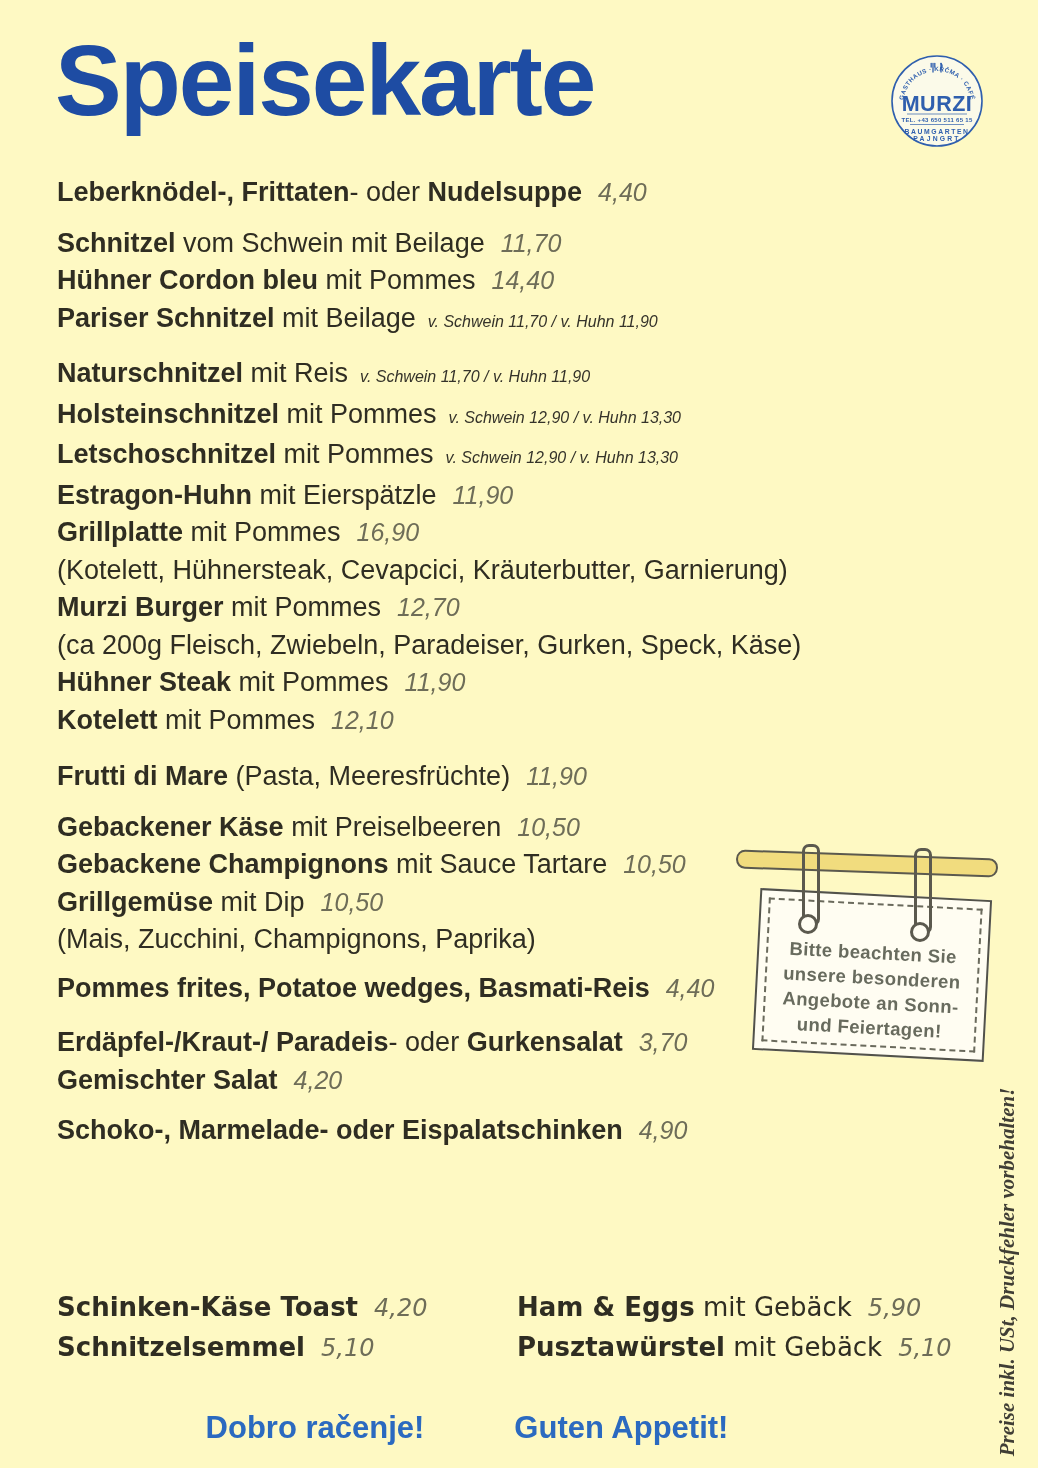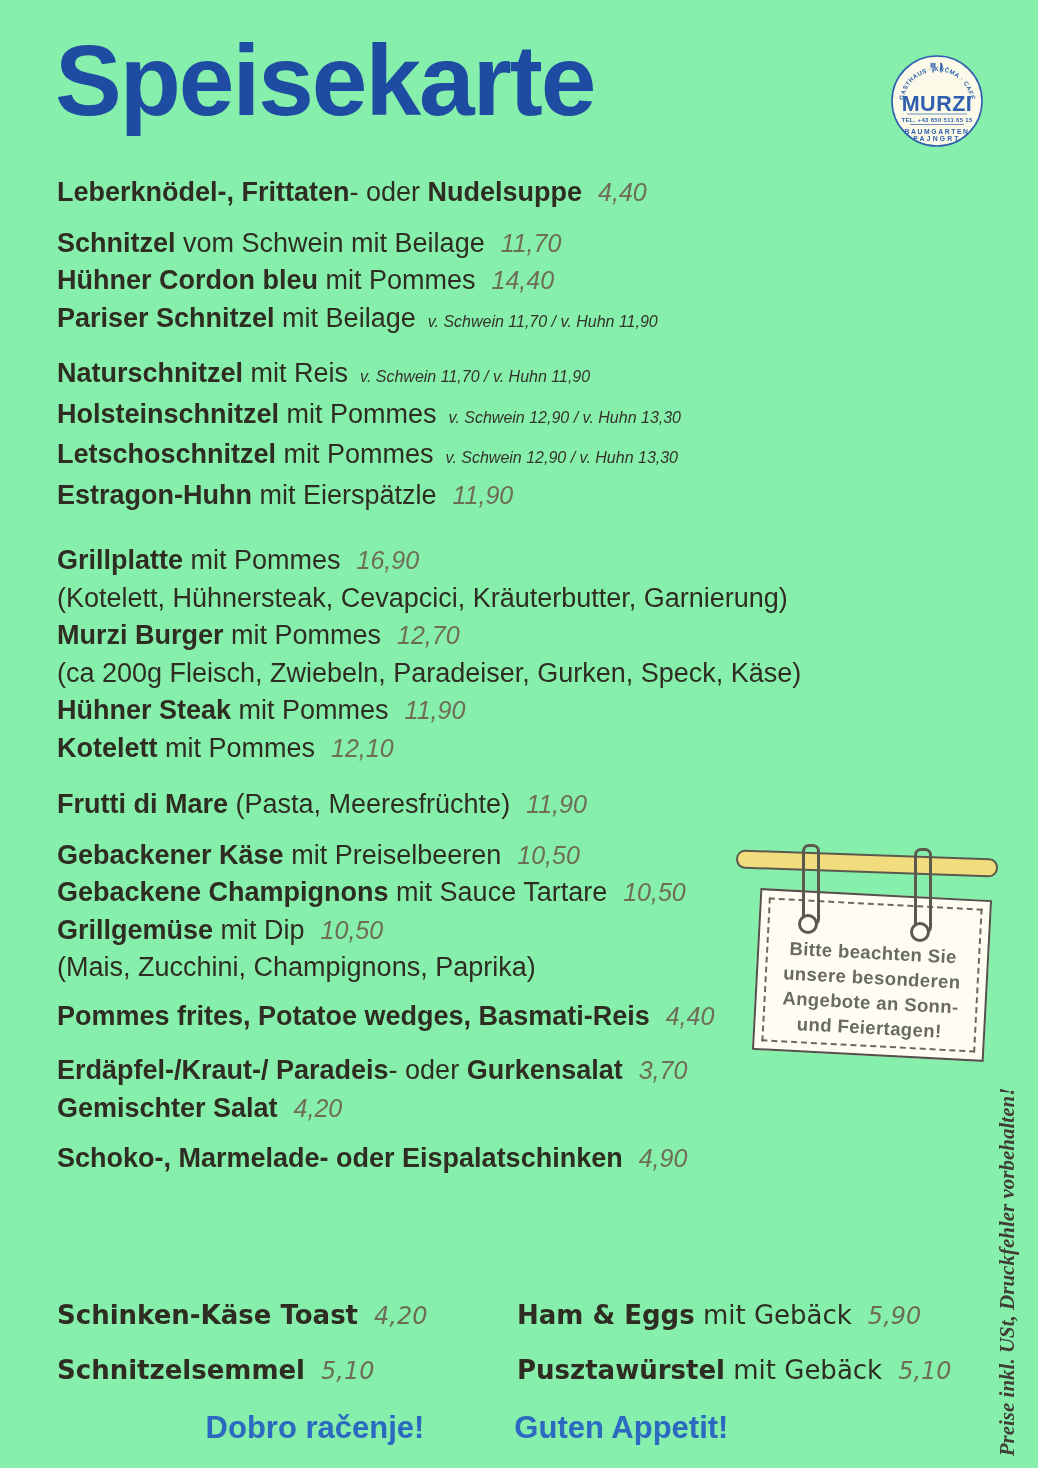--- a/index.html
+++ b/index.html
@@ -1,48 +1,48 @@
 <!DOCTYPE html>
 <html><head>
 <meta charset="utf-8">
 <style>
   html,body{margin:0;padding:0;background:#e8e8e8;}
   .page{
     position:relative;width:1038px;height:1468px;margin:0 auto;
-    background:#86efac;overflow:hidden;
+    background:#fef9c3;overflow:hidden;
     font-family:"Liberation Sans",sans-serif;color:#2f2d22;
   }
   .title{
     position:absolute;left:55px;top:28px;
     font-size:100px;font-weight:bold;letter-spacing:-2px;line-height:1.05;
     color:#1e4ca3;white-space:nowrap;
   }
   .logo{position:absolute;left:890px;top:54px;width:94px;height:94px;}
 
   
   .menu{position:absolute;left:57px;top:174px;width:950px;}
   .group{margin:0;}
   .group:nth-child(1){margin-bottom:13px;}
   .group:nth-child(2){margin-bottom:15px;}
-  .group:nth-child(3){margin-bottom:28px;}
+  .group:nth-child(3){}
   .group:nth-child(4){margin-bottom:19px;}
   .group:nth-child(5){margin-bottom:13px;}
   .group:nth-child(6){margin-bottom:11px;}
   .group:nth-child(7){margin-bottom:17px;}
   .group:nth-child(8){margin-bottom:13px;}
   .line{font-size:27px;line-height:37.5px;white-space:nowrap;}
   .seg-b{font-weight:bold;}
   .seg-d{}
   .seg-v{font-style:italic;font-size:16px;margin-left:12px;color:#35332a;}
   .seg-p{font-style:italic;font-size:25px;color:#6e6d58;margin-left:16px;}
 
   
   .columns{position:absolute;left:57px;top:1288px;display:flex;width:950px;}
   .col{width:460px;}
-  .col .line{font-family:"DejaVu Sans","Liberation Sans",sans-serif;font-size:26px;line-height:54px;}
+  .col .line{font-family:"DejaVu Sans","Liberation Sans",sans-serif;font-size:26px;line-height:39px;}
   .col .seg-p{font-size:24px;}
 
   
   .footer{
     position:absolute;left:0;top:1410px;width:100%;
     display:flex;justify-content:center;gap:90px;
     transform:translateX(-52px);
     font-weight:bold;font-size:31px;color:#2b6ac0;white-space:nowrap;
   }
 

